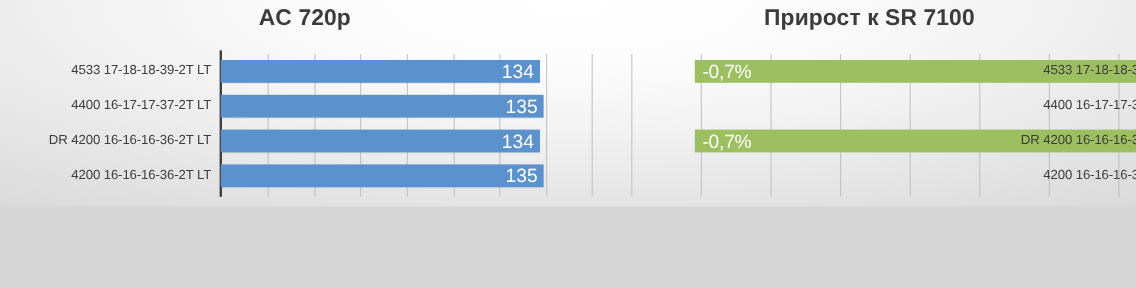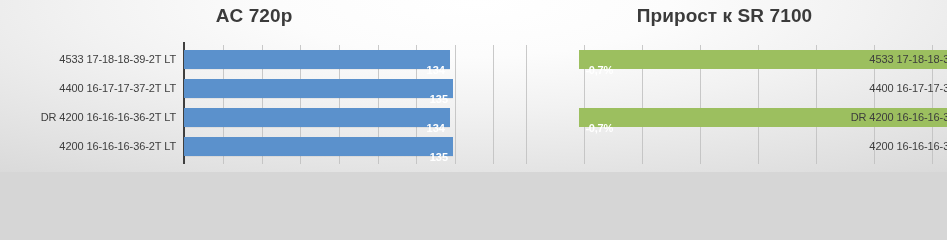--- a/index.html
+++ b/index.html
@@ -106,23 +106,23 @@
     box-shadow: 0 1px 0 rgba(0,0,0,0.05);
   }
   .bar.green {
     right: 0;
     background: #9cbf5f;
   }
 
   
   .val {
     position: absolute;
-    top: 14px;
-    font-size: 11px;
-    font-weight: bold;
+    top: 2px;
+    font-size: 16px;
+    font-weight: normal;
     color: #ffffff;
     white-space: nowrap;
   }
   .val.blue-val  { right: 5px; }
   .val.green-val { left: 6px; letter-spacing: -0.2px; }
 
   
   .val-out {
     position: absolute;
     top: 3px;

